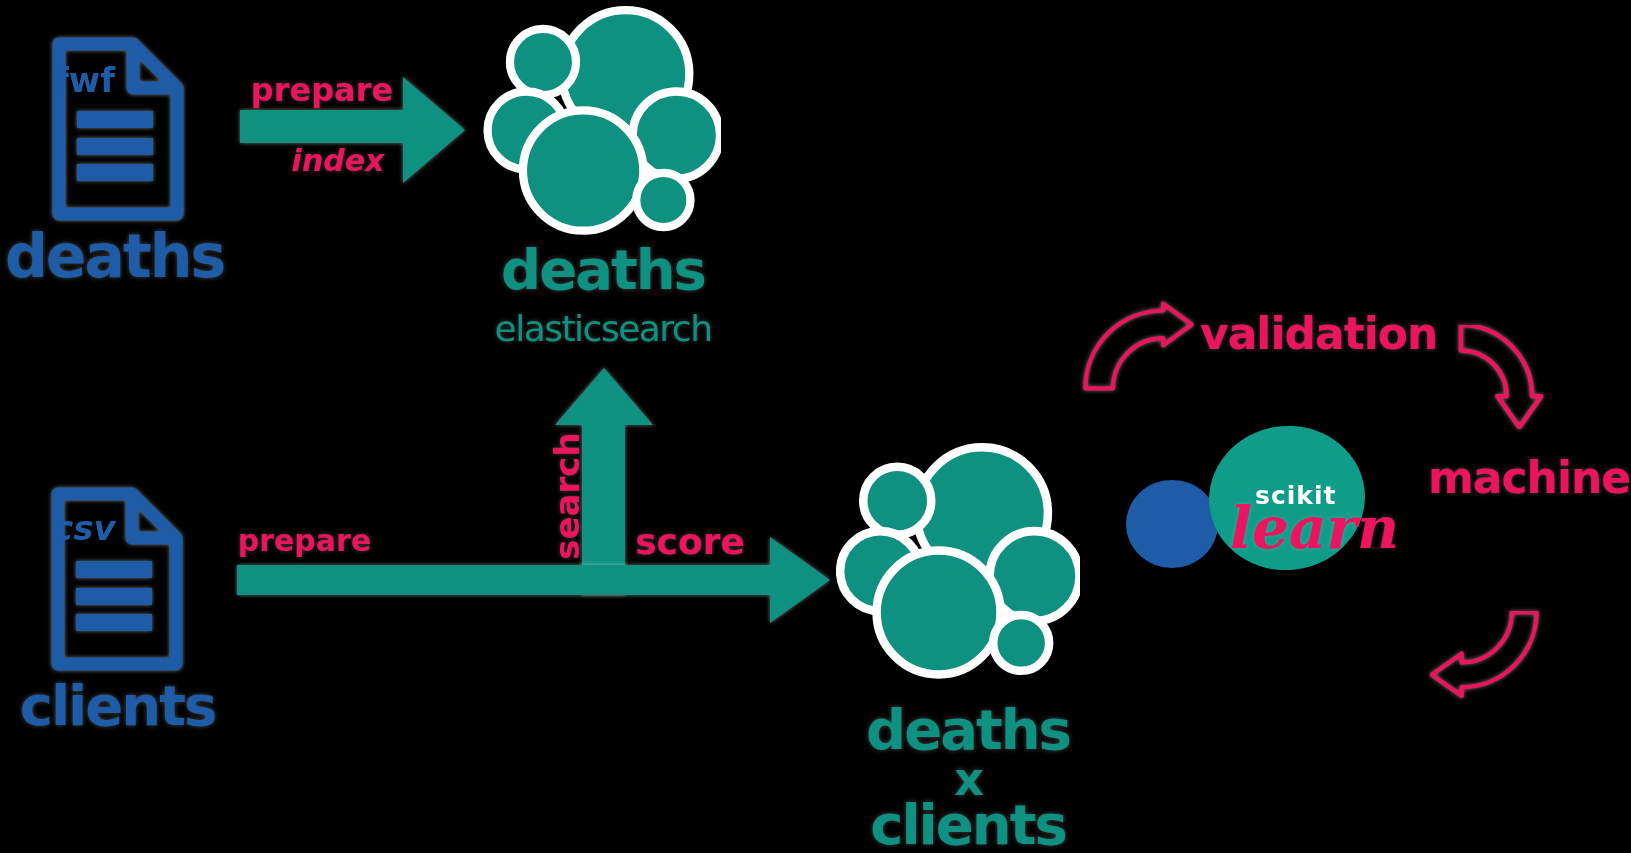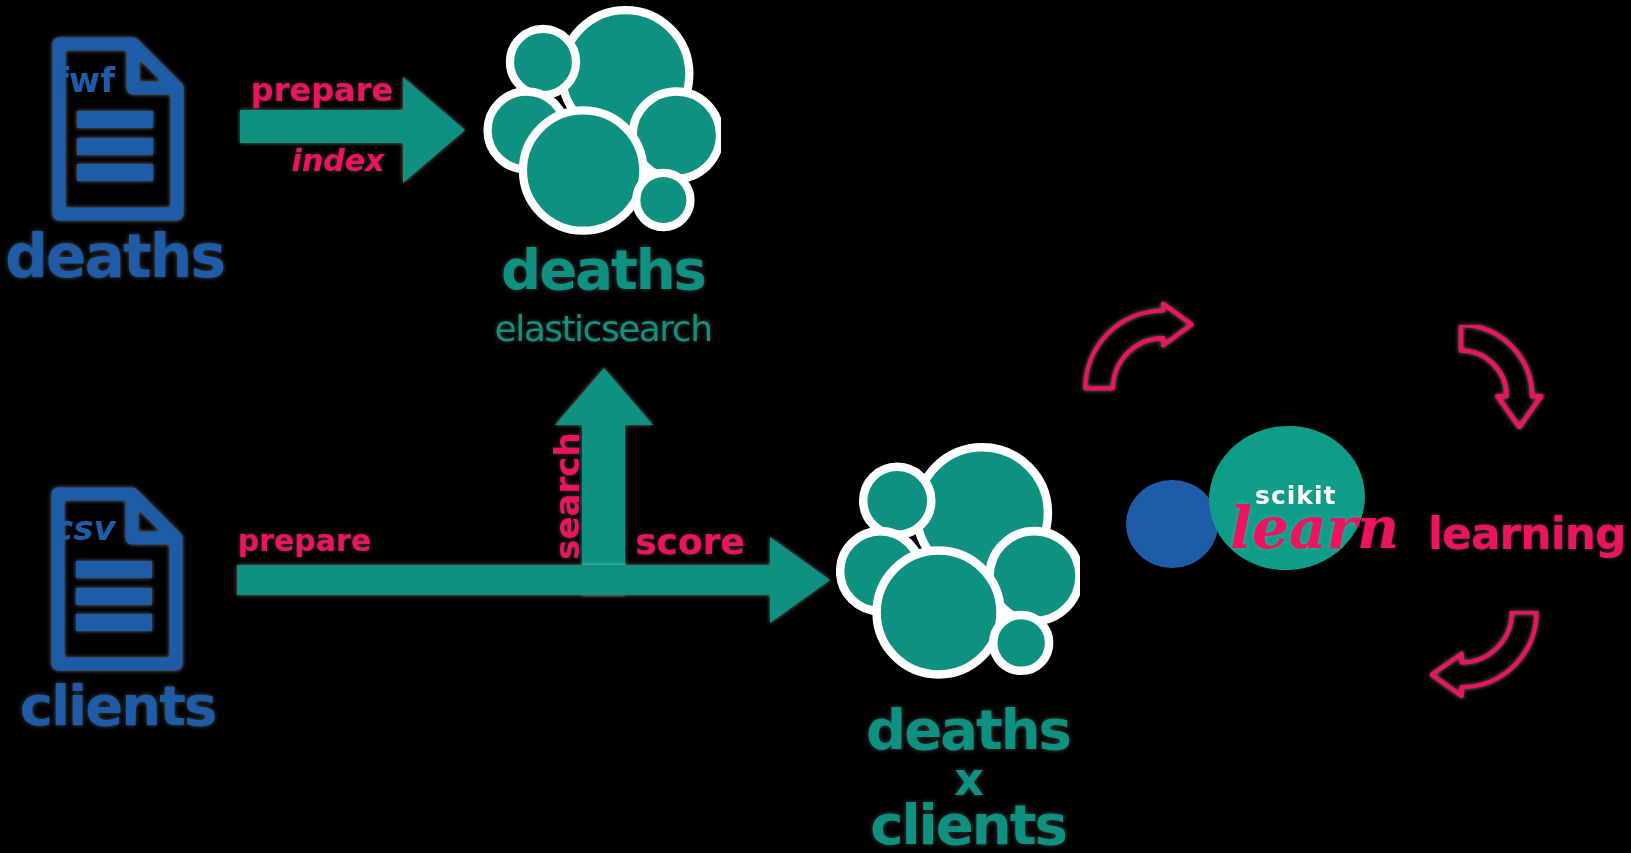--- a/index.html
+++ b/index.html
@@ -115,23 +115,24 @@
   <svg class="abs" style="left:1125px;top:425px;" width="245" height="150" viewBox="0 0 245 150">
     <ellipse cx="47" cy="99" rx="46" ry="44" fill="#1E5CA8"></ellipse>
     <ellipse cx="162" cy="73" rx="78" ry="72" fill="#0F9C88" transform="rotate(-7 162 73)"></ellipse>
   </svg>
   <div class="abs ctr scikit-txt" style="left:1255px;top:483px;width:80px;font-weight:bold;">scikit</div>
   <div class="abs learn-txt" style="left:1230px;top:499px;">learn</div>
 
   <svg class="abs svg-glow" style="left:1081px;top:300px;" width="115" height="92" viewBox="0 -5 133 102">
     <path d="M5,95 A90,90 0 0 1 95,5 L95,-3 L128,21 L95,45 L95,37 A58,58 0 0 0 37,95 Z" fill="none" stroke="#EC145E" stroke-width="5" stroke-linejoin="round"></path>
   </svg>
+  <div class="abs pink cycle-label" style="left:1200px;top:312px;font-size:44px;">validation</div>
 
   <svg class="abs svg-glow" style="left:1455px;top:325px;" width="94" height="104" viewBox="0 0 90 114">
     <path d="M0,0 A78,78 0 0 1 78,78 L88,78 L64,112 L40,78 L50,78 A50,50 0 0 0 0,28 Z" fill="none" stroke="#EC145E" stroke-width="5" stroke-linejoin="round"></path>
   </svg>
-  <div class="abs pink cycle-label" style="left:1428px;top:512px;font-size:44px;">learning</div>
+  <div class="abs pink cycle-label" style="left:1428px;top:456px;font-size:44px;">machine</div>
 
   <svg class="abs svg-glow" style="left:1430px;top:611px;" width="110" height="88" viewBox="0 0 125 97">
     <path d="M121,0 A85,85 0 0 1 36,85 L36,95 L2,71 L36,47 L36,57 A57,57 0 0 0 93,0 Z" fill="none" stroke="#EC145E" stroke-width="5" stroke-linejoin="round"></path>
   </svg>
 
 </div>
 
 </body></html>

